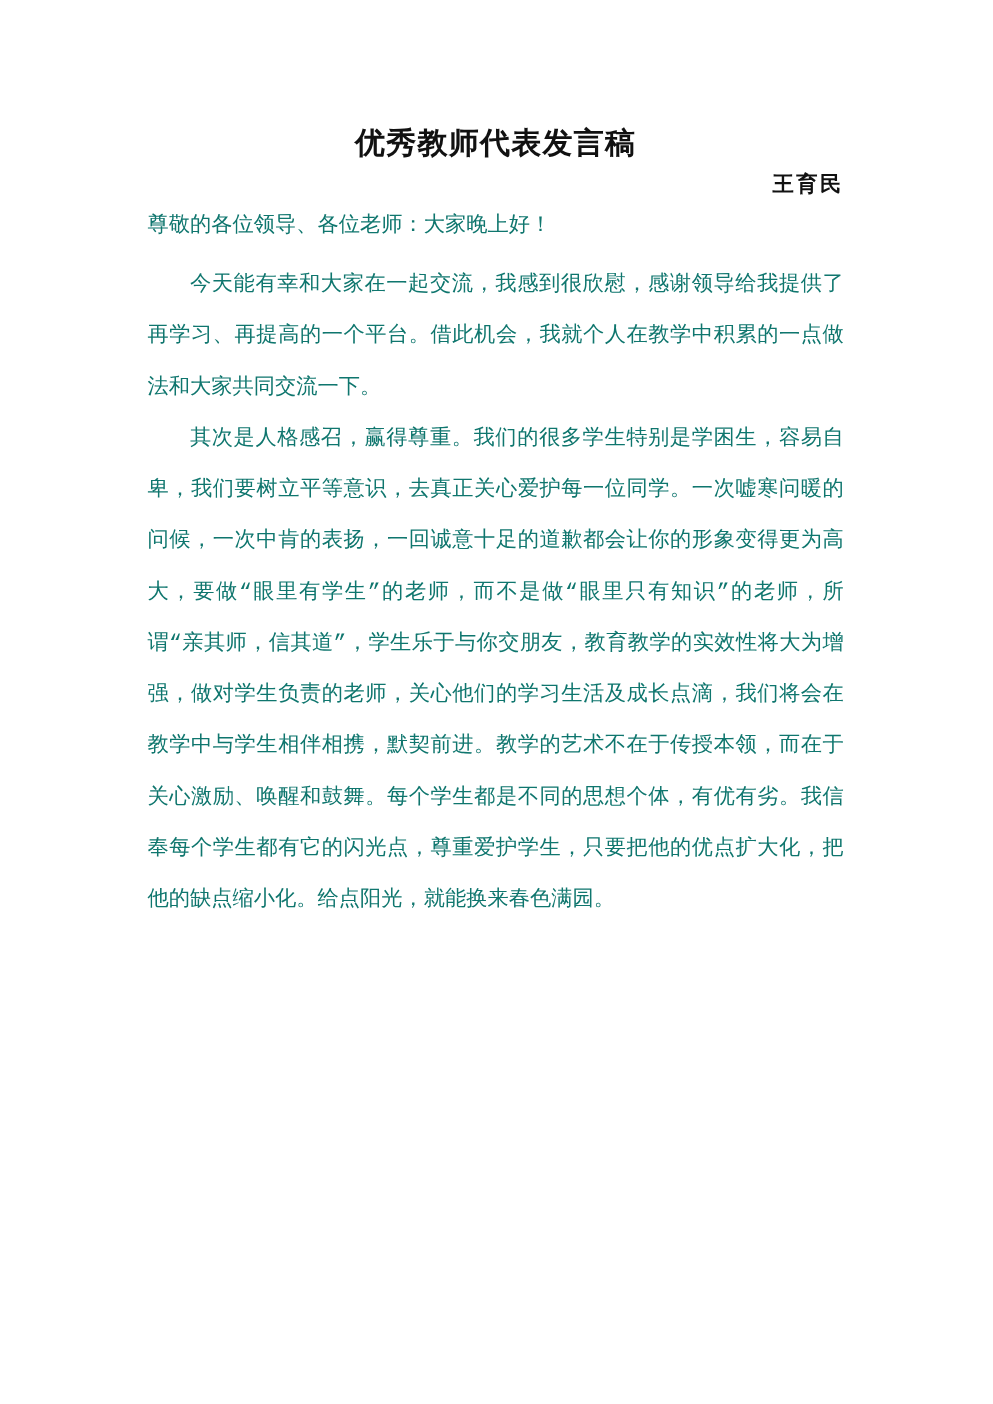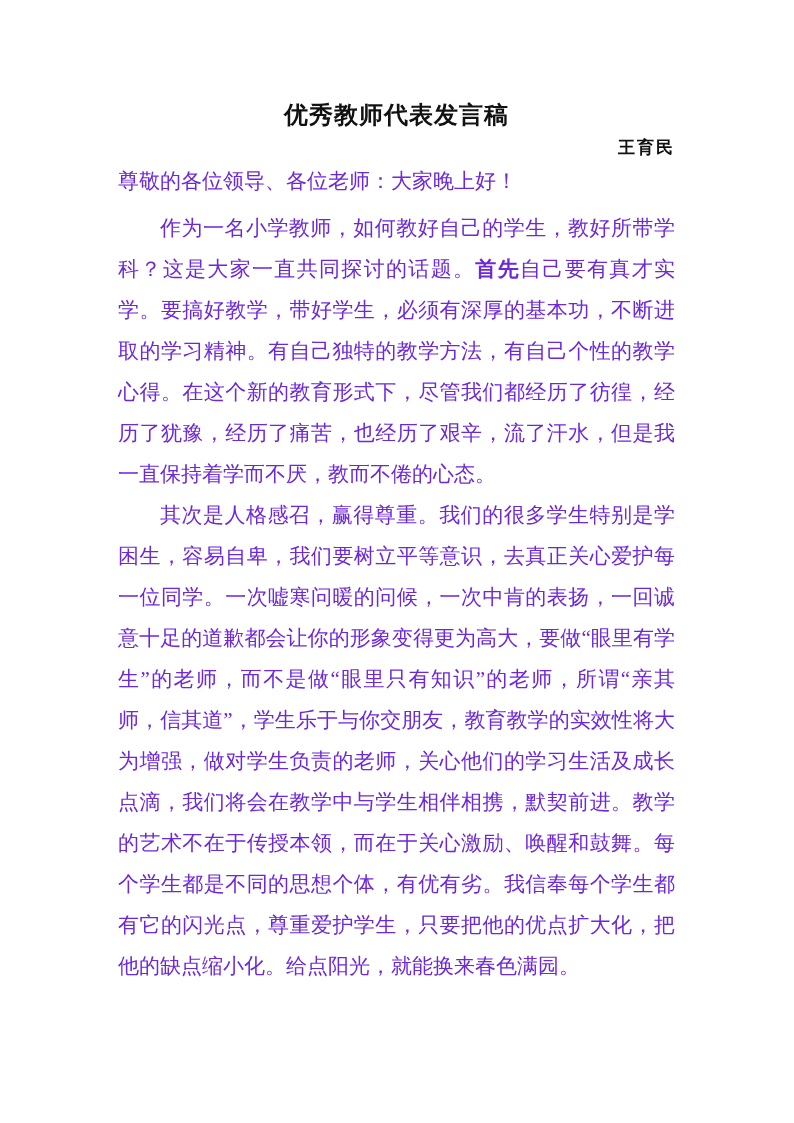--- a/index.html
+++ b/index.html
@@ -32,25 +32,26 @@
     margin: 5px 0 0 0;
     font-size: 17px;
     line-height: 25px;
     font-weight: bold;
     text-align: right;
     letter-spacing: 2px;
     color: #111111;
   }
   .doc-body {
     margin-top: 1px;
-    font-size: 21px;
+    font-size: 17px;
     line-height: 41px;
     text-align: justify;
     text-justify: inter-ideograph;
-    color: #6d28d9;
+    color: #0f766e;
+    font-family: Liberation Mono, monospace;
   }
   .doc-body p.para {
     margin: 0;
     padding: 0;
   }
   .doc-body p.para:first-child {
     margin-bottom: 6px;
   }
   .doc-body p.para.indent {
     text-indent: 2em;
@@ -60,16 +61,16 @@
   }
 </style>
 </head>
 <body>
 
 <div class="page">
   <h1 class="doc-title">优秀教师代表发言稿</h1>
   <div class="doc-author">王育民</div>
   <div class="doc-body">
       <p class="para"><span class="run">尊敬的各位领导、各位老师：大家晚上好！</span></p>
-      <p class="para indent"><span class="run">作为一名小学教师，如何教好自己的学生，教好所带学科？这是大家一直共同探讨的话题。</span><span class="run bold">首先</span><span class="run">自己要有真才实学。要搞好教学，带好学生，必须有深厚的基本功，不断进取的学习精神。有自己独特的教学方法，有自己个性的教学心得。在这个新的教育形式下，尽管我们都经历了彷徨，经历了犹豫，经历了痛苦，也经历了艰辛，流了汗水，但是我一直保持着学而不厌，教而不倦的心态。</span></p>
+      <p class="para indent"><span class="run">今天能有幸和大家在一起交流，我感到很欣慰，感谢领导给我提供了再学习、再提高的一个平台。借此机会，我就个人在教学中积累的一点做法和大家共同交流一下。</span></p>
       <p class="para indent"><span class="run">其次是人格感召，赢得尊重。我们的很多学生特别是学困生，容易自卑，我们要树立平等意识，去真正关心爱护每一位同学。一次嘘寒问暖的问候，一次中肯的表扬，一回诚意十足的道歉都会让你的形象变得更为高大，要做“眼里有学生”的老师，而不是做“眼里只有知识”的老师，所谓“亲其师，信其道”，学生乐于与你交朋友，教育教学的实效性将大为增强，做对学生负责的老师，关心他们的学习生活及成长点滴，我们将会在教学中与学生相伴相携，默契前进。教学的艺术不在于传授本领，而在于关心激励、唤醒和鼓舞。每个学生都是不同的思想个体，有优有劣。我信奉每个学生都有它的闪光点，尊重爱护学生，只要把他的优点扩大化，把他的缺点缩小化。给点阳光，就能换来春色满园。</span></p>
     </div>
 </div>
 
 </body></html>

